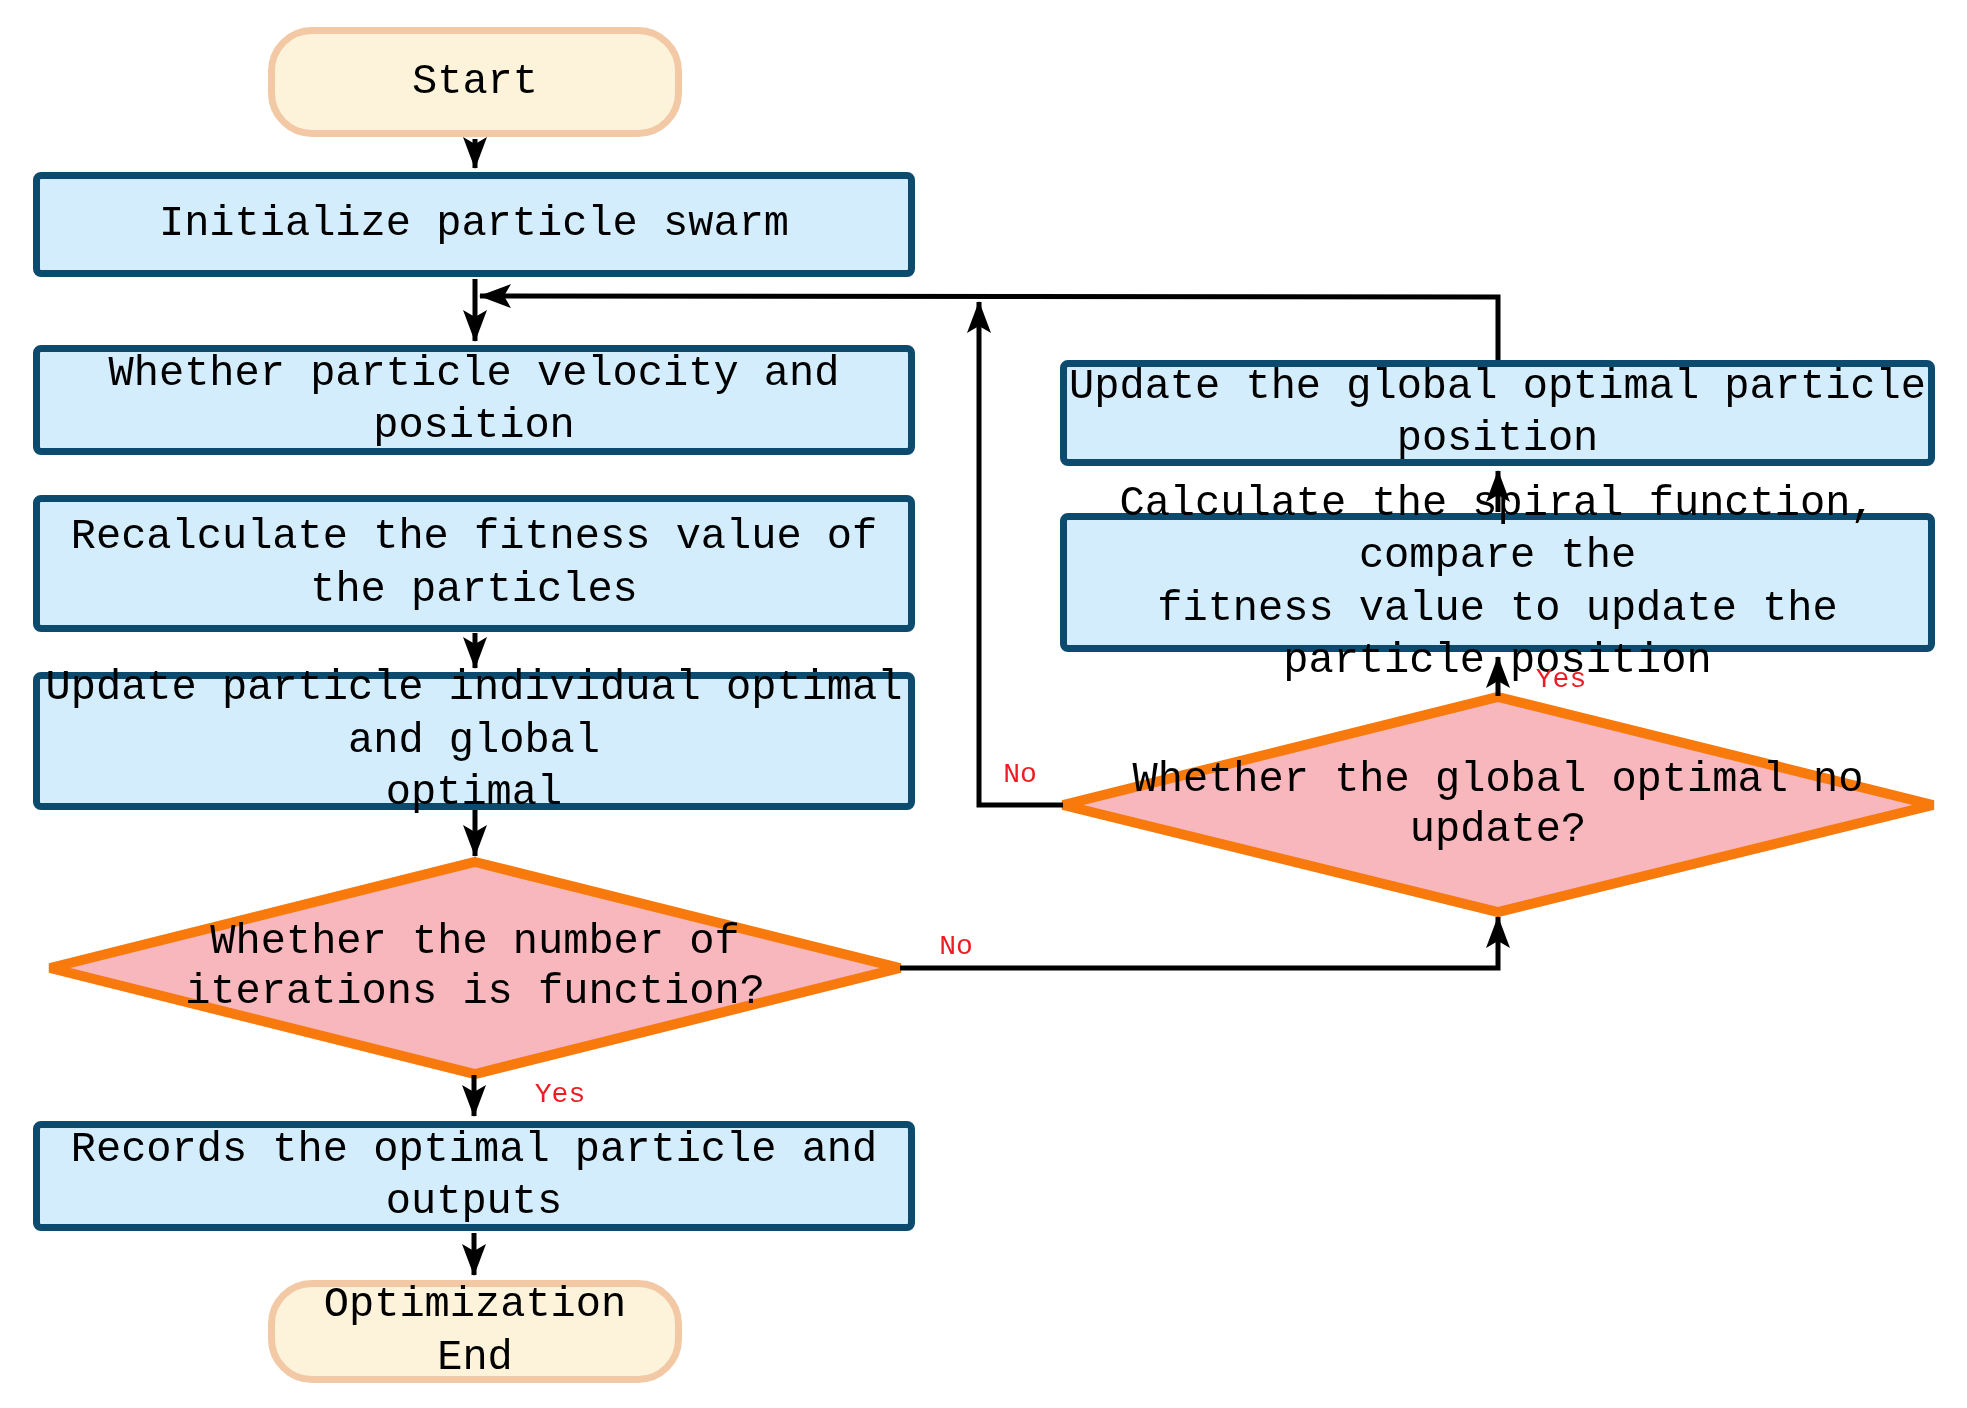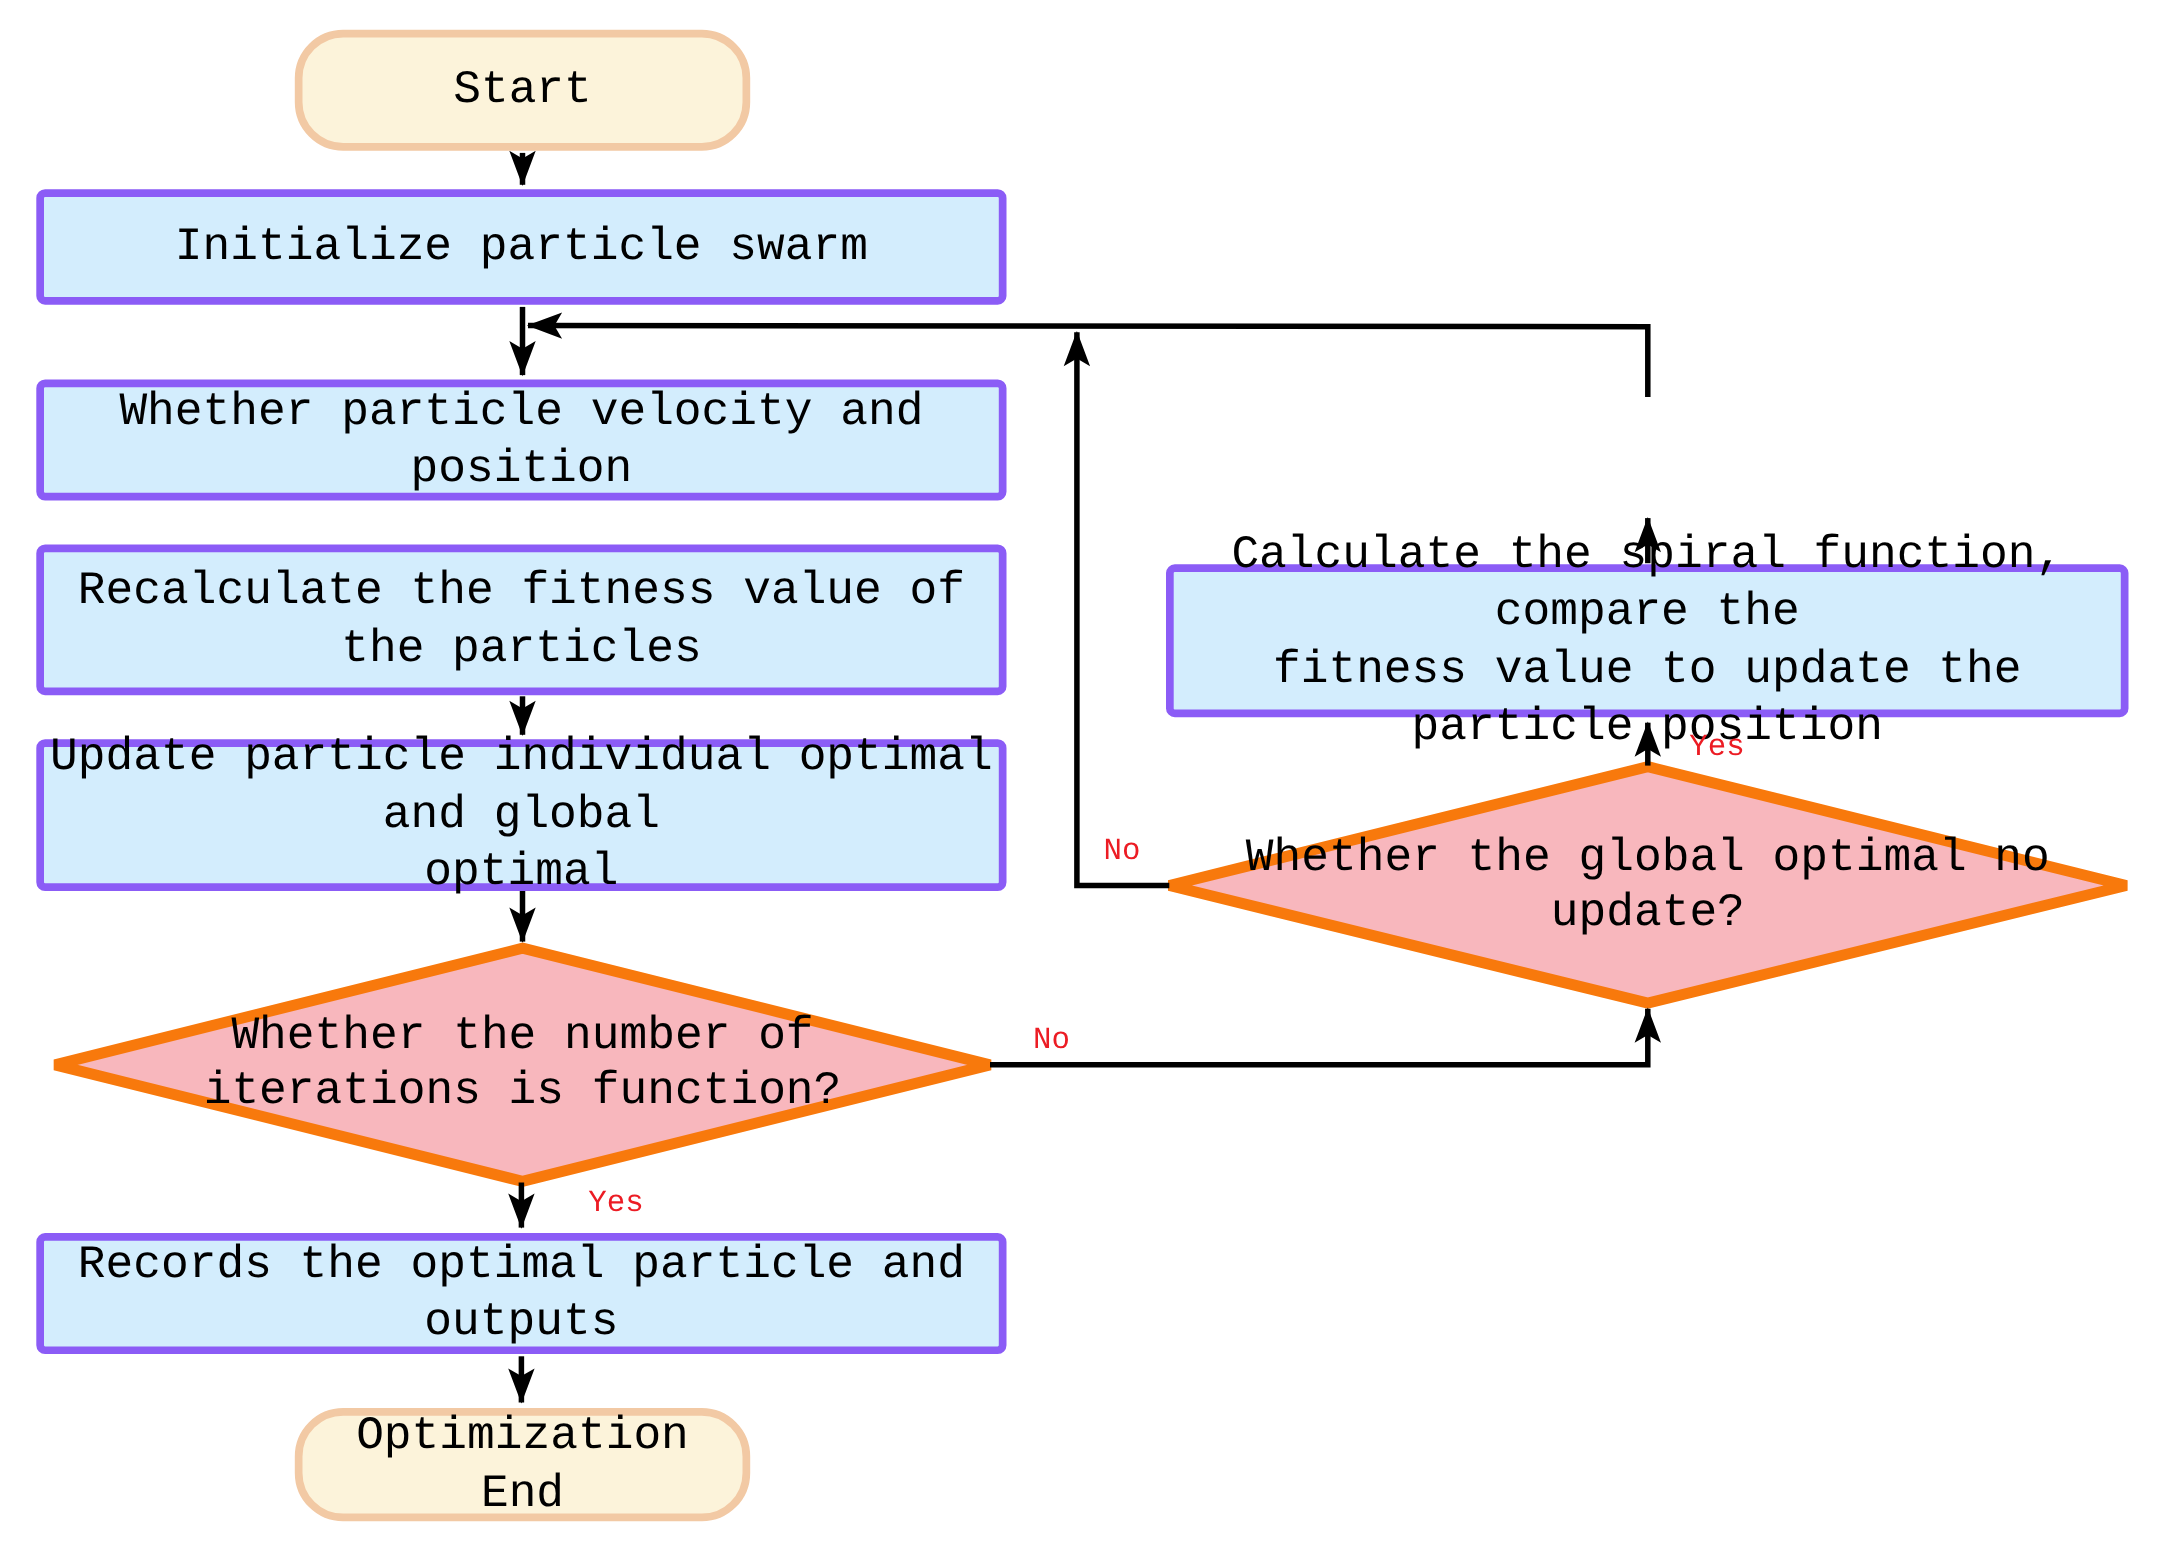--- a/index.html
+++ b/index.html
@@ -29,21 +29,21 @@
     align-items: center;
     justify-content: center;
     text-align: center;
     font-size: 42px;
     line-height: 1.25;
     white-space: pre-line;
     z-index: 1;
   }
   .process {
     background: #D3EDFD;
-    border: 7px solid #8b5cf6;
+    border: 7px solid #0c4a6e;
     border-radius: 8px;
   }
   .terminal {
     background: #FCF3DA;
     border: 7px solid #F2C9A4;
     border-radius: 44px;
   }
   .decision-label {
     position: absolute;
     display: flex;
@@ -121,20 +121,23 @@
     <span>Recalculate the fitness value of the particles</span>
   </div>
   <div class="node process" style="left:33px; top:672px; width:882px; height:138px;">
     <span>Update particle individual optimal and global
 optimal</span>
   </div>
   <div class="node process" style="left:33px; top:1121px; width:882px; height:110px;">
     <span>Records the optimal particle and outputs</span>
   </div>
 
+  <div class="node process" style="left:1060px; top:360px; width:875px; height:106px;">
+    <span>Update the global optimal particle position</span>
+  </div>
   <div class="node process" style="left:1060px; top:513px; width:875px; height:139px;">
     <span>Calculate the spiral function, compare the
 fitness value to update the particle position</span>
   </div>
 
   <div class="decision-label" style="left:175px; top:902px; width:600px; height:132px;">Whether the number of
 iterations is function?</div>
   <div class="decision-label" style="left:1098px; top:778px; width:800px; height:56px;">Whether the global optimal no update?</div>
 
   <div class="edge-label" style="left:505px; top:1072px; width:110px; height:46px;">Yes</div>

